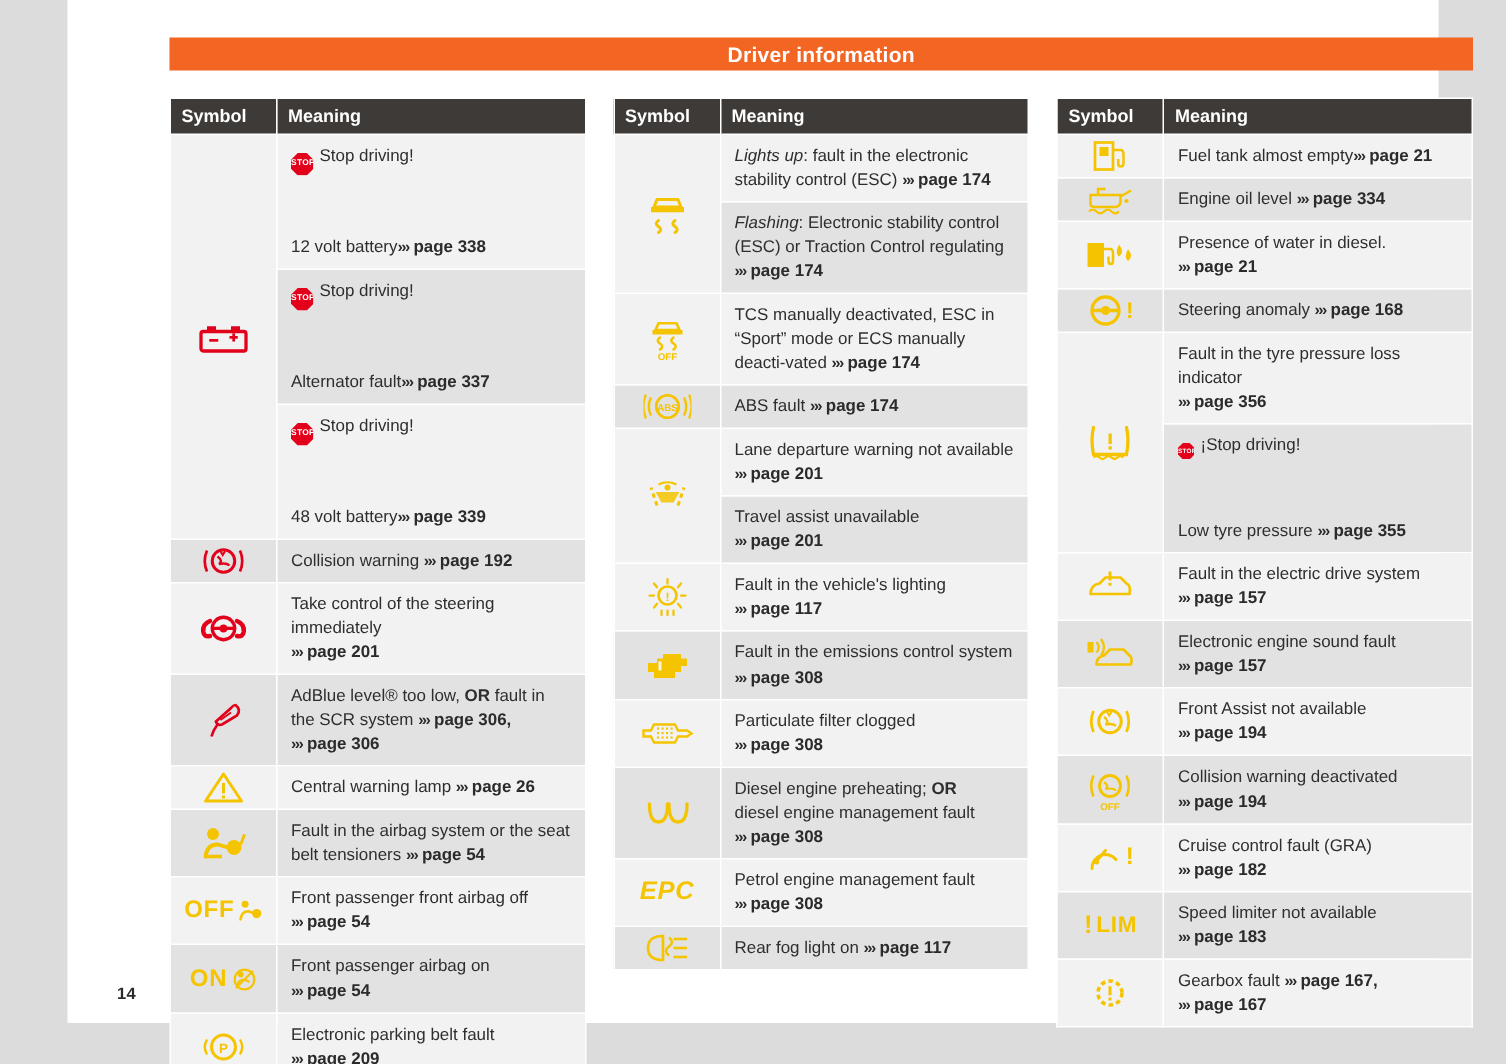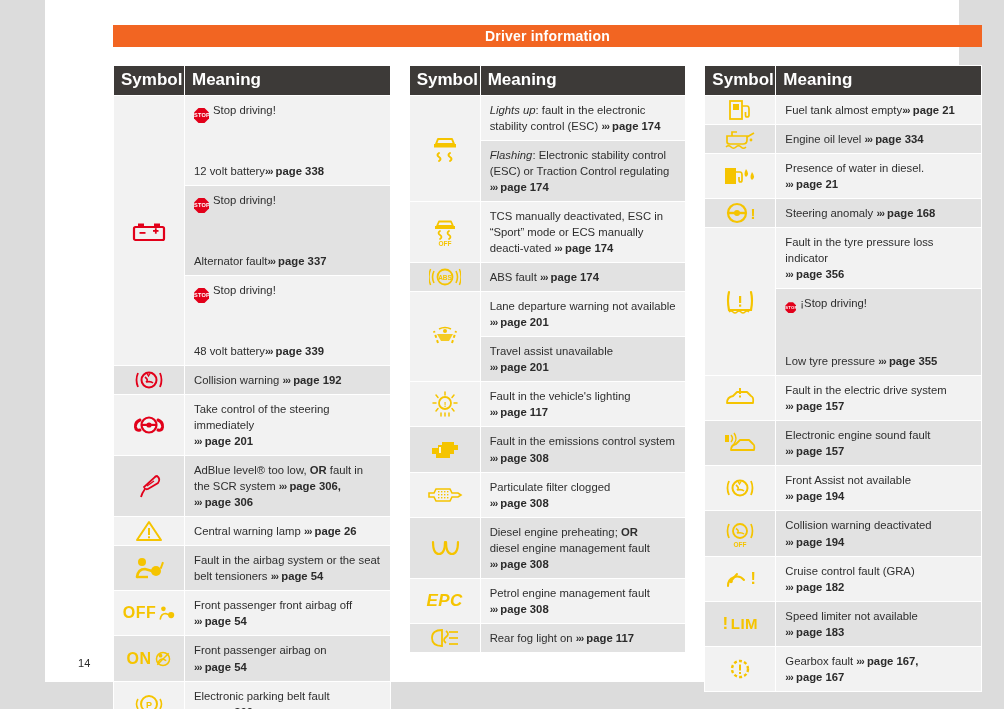--- a/index.html
+++ b/index.html
@@ -8,41 +8,41 @@
     background:#dcdcdc;
     font-family:"Liberation Sans","DejaVu Sans",sans-serif;
     overflow:hidden;
   }
   .page{
     position:absolute;left:45px;top:0;width:914px;height:682px;
     background:#ffffff;
   }
   .page-number{
     position:absolute;left:33px;top:657px;
-    font-size:11px;font-weight:normal;color:#2b2b2b;
+    font-size:11px;font-weight:bold;color:#2b2b2b;
     letter-spacing:.2px;
   }
   .title-bar{
     position:absolute;left:68px;top:25px;width:869px;height:22px;
     background:#f26522;color:#ffffff;
     display:flex;align-items:center;justify-content:center;
     font-size:14px;font-weight:bold;letter-spacing:.2px;
   }
   .columns{
     position:absolute;left:68px;top:65px;width:869px;
     display:flex;gap:18px;align-items:flex-start;
   }
   .col{width:278px;}
   .col.c2{width:278px;}
   .col.c3{width:278px;}
 
   table.tbl{border-collapse:collapse;width:100%;table-layout:fixed;}
   table.tbl th{
     background:#3d3a38;color:#ffffff;
-    font-size:17px;font-weight:bold;
+    font-size:12px;font-weight:bold;
     text-align:left;padding:4px 7px 5px 7px;
     border:1px solid #ffffff;
   }
   th.sym{width:56px;}
   td.symcell{
     width:56px;
     text-align:center;vertical-align:middle;
     border:1px solid #ffffff;
     padding:2px;
   }

